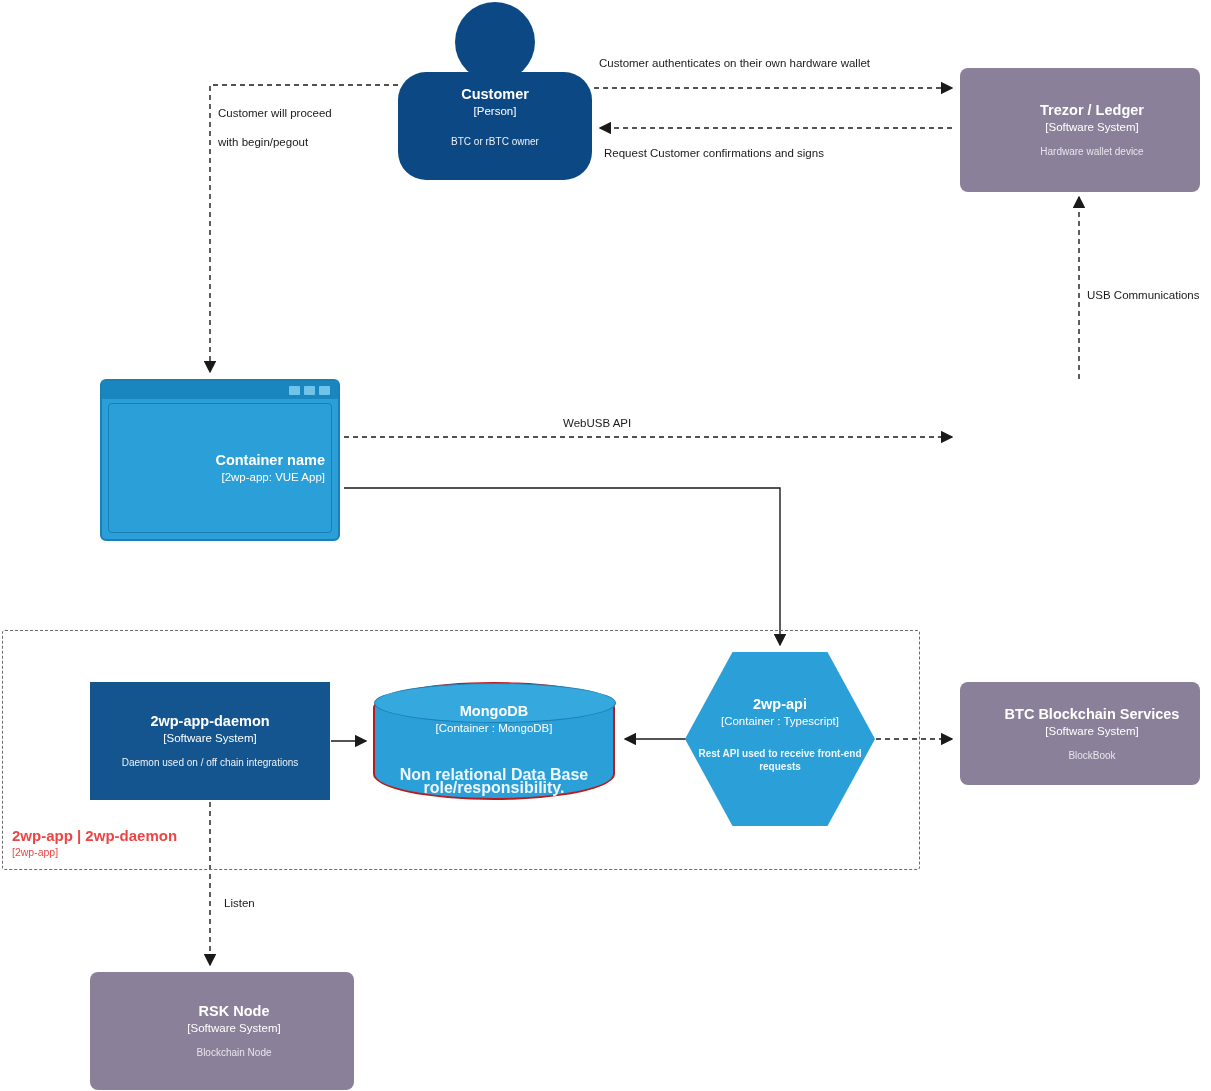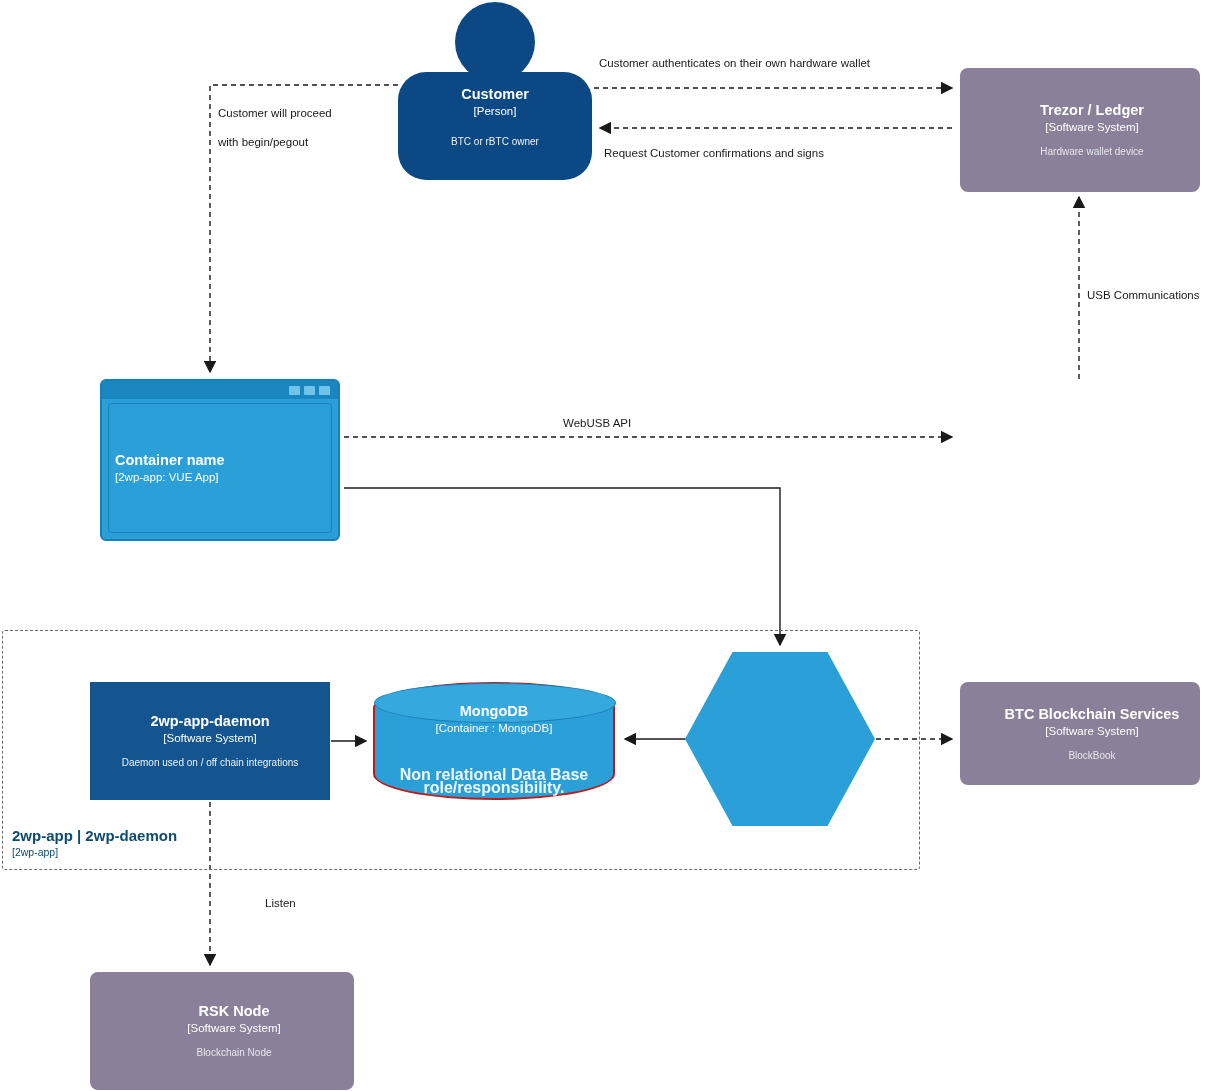--- a/index.html
+++ b/index.html
@@ -138,21 +138,21 @@
   #node-container-name .inner {
     position: absolute;
     left: 6px;
     top: 22px;
     right: 6px;
     bottom: 6px;
     border: 1px solid #1a7fb5;
     border-radius: 4px;
     display: flex;
     flex-direction: column;
-    align-items: flex-start;
+    align-items: flex-end;
     justify-content: center;
     padding: 0 6px;
   }
   #node-container-name .desc {
     font-weight: bold;
     font-size: 10px;
     margin-top: 16px;
   }
 
   
@@ -230,21 +230,21 @@
     width: 918px;
     height: 240px;
     border: 1.5px dashed #6b6b6b;
     border-radius: 3px;
     box-sizing: border-box;
   }
   #boundary-label {
     position: absolute;
     left: 12px;
     top: 826px;
-    color: #0c4a6e;
+    color: #ef4444;
   }
   #boundary-label .bl-title {
     font-size: 15px;
     font-weight: bold;
     line-height: 19px;
   }
   #boundary-label .bl-sub {
     font-size: 10.5px;
     line-height: 14px;
   }
@@ -339,35 +339,40 @@
     <div class="cyl-top"></div>
     <div class="cyl-text">
       <div class="title">MongoDB</div>
       <div class="subtitle">[Container : MongoDB]</div>
       <div class="desc">Non relational Data Base role/responsibility.</div>
     </div>
   </div>
 
   <div class="node" id="node-2wp-api">
     <div class="hex"></div>
+    <div class="hex-text">
+      <div class="title">2wp-api</div>
+      <div class="subtitle">[Container : Typescript]</div>
+      <div class="desc">Rest API used to receive front-end requests</div>
+    </div>
   </div>
 
   <div class="node gray" style="left:960px; top:682px; width:240px; height:103px;">
     <div class="title">BTC Blockchain Services</div>
     <div class="subtitle">[Software System]</div>
     <div class="desc">BlockBook</div>
   </div>
 
   <div class="node gray" style="left:90px; top:972px; width:264px; height:118px;">
     <div class="title">RSK Node</div>
     <div class="subtitle">[Software System]</div>
     <div class="desc">Blockchain Node</div>
   </div>
 
   <div class="edge-label" style="left:599px; top:57px;">Customer authenticates on their own hardware wallet</div>
   <div class="edge-label" style="left:218px; top:107px;">Customer will proceed</div>
   <div class="edge-label" style="left:218px; top:136px;">with begin/pegout</div>
   <div class="edge-label" style="left:604px; top:147px;">Request Customer confirmations and signs</div>
   <div class="edge-label" style="left:1087px; top:267px;margin-top:22px;">USB Communications</div>
   <div class="edge-label" style="left:563px; top:417px;">WebUSB API</div>
-  <div class="edge-label" style="left:224px; top:897px;margin-left:41px;">Listen</div>
+  <div class="edge-label" style="left:224px; top:897px;">Listen</div>
 
 </div>
 
 </body></html>

